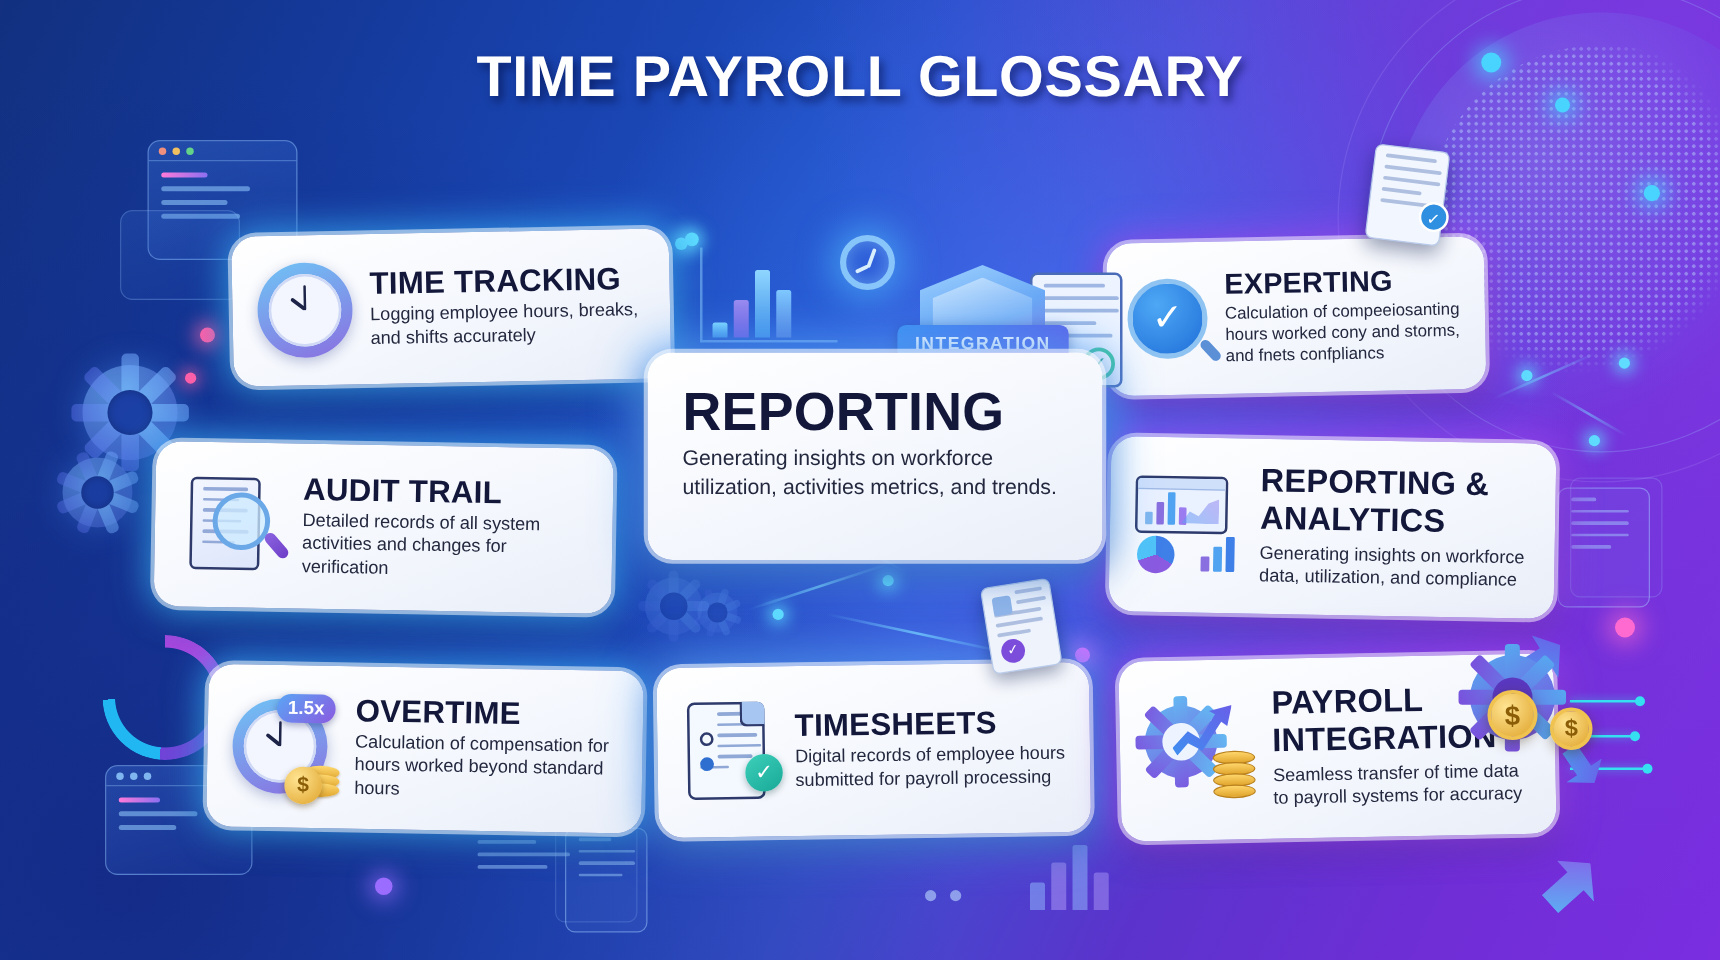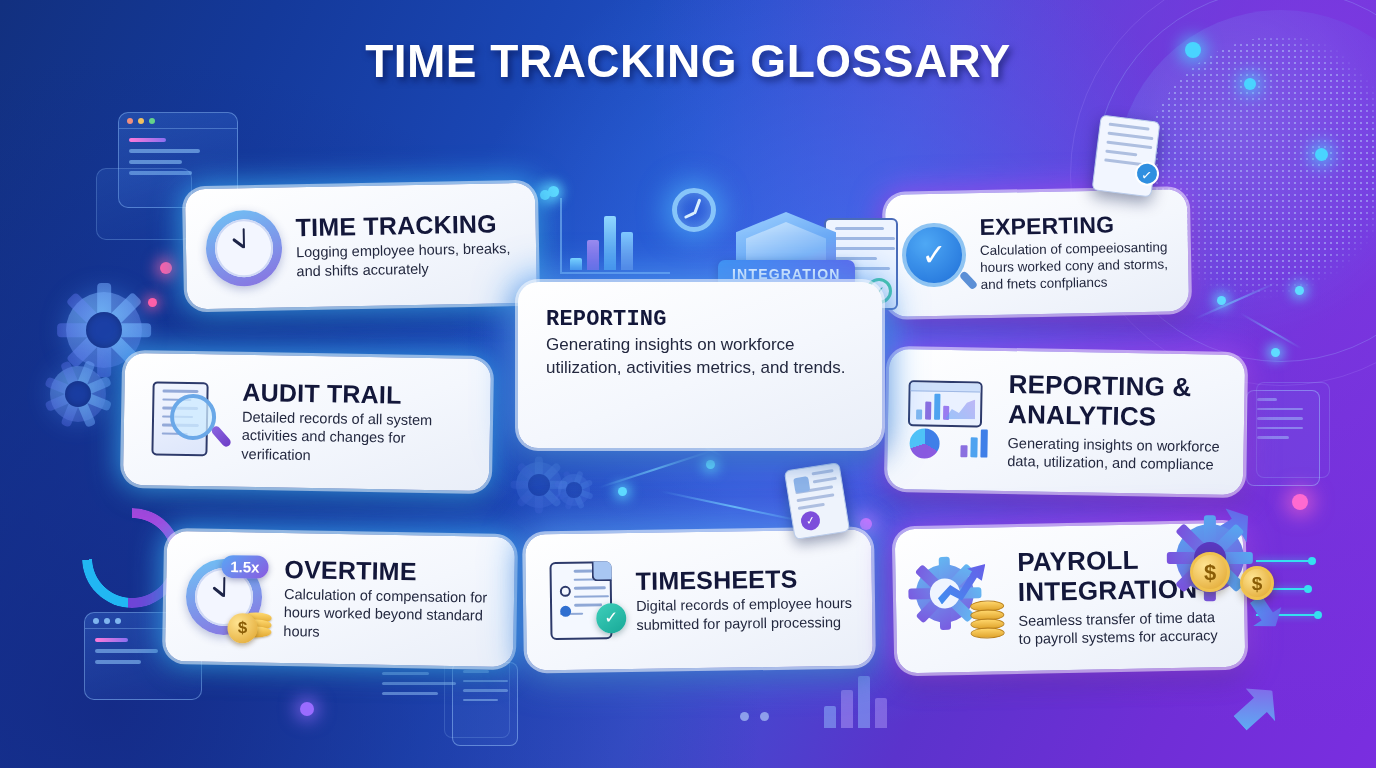--- a/index.html
+++ b/index.html
@@ -124,21 +124,21 @@
   .card.glow-mix    { box-shadow:0 0 0 3px rgba(255,255,255,.55), 0 0 34px 9px rgba(90,170,255,.7), 0 10px 26px rgba(5,15,70,.45); }
 
   .card .txt { flex:1; min-width:0; }
   .card .hd {
     font-weight:bold; color:#13173a; letter-spacing:.2px;
     font-size:25px; line-height:1.05; margin-bottom:3px;
   }
   .card .bd { color:#23283f; font-size:14.5px; line-height:1.28; }
 
   .card.center { flex-direction:column; align-items:flex-start; gap:6px; padding:26px 28px; }
-  .card.center .hd { font-size:22px;font-family:Liberation Mono, monospace; }
+  .card.center .hd { font-size:43px; }
   .card.center .bd { font-size:17px; line-height:1.34; }
 
   .skew-a { transform:rotate(-1.1deg); }
   .skew-b { transform:rotate(1.0deg); }
   .skew-c { transform:rotate(-0.8deg); }
 
   .ico { position:relative; flex:none; }
 
   
   .ico-clock { width:76px; height:76px; border-radius:50%;
@@ -426,21 +426,21 @@
   <div class="deco" style="left:760px; top:712px; width:9px; height:9px; border-radius:50%; background:rgba(190,220,255,.6);"></div>
 
   <div class="deco glowdot" style="left:160px; top:262px; width:12px; height:12px; background:#ff5fa8; box-shadow:0 0 14px 5px rgba(255,95,168,.6);"></div>
   <div class="deco glowdot" style="left:148px; top:298px; width:9px; height:9px; background:#ff5fa8; box-shadow:0 0 12px 4px rgba(255,95,168,.55);"></div>
   <div class="deco glowdot" style="left:300px; top:702px; width:14px; height:14px; background:#9a6cff; box-shadow:0 0 16px 6px rgba(154,108,255,.55);"></div>
   <div class="deco glowdot" style="left:1292px; top:494px; width:16px; height:16px; background:#ff6ad0; box-shadow:0 0 18px 7px rgba(255,106,208,.55);"></div>
   <div class="deco glowdot" style="left:860px; top:518px; width:12px; height:12px; background:#d96bff; box-shadow:0 0 16px 6px rgba(217,107,255,.55);"></div>
   <div class="deco glowdot" style="left:540px; top:190px; width:10px; height:10px; background:#5fdcff; box-shadow:0 0 14px 5px rgba(95,220,255,.7);"></div>
 
   <div class="title">
-    <div>TIME TRACKING GLOSSARY</div>
+    <div>TIME PAYROLL GLOSSARY</div>
   </div>
 
   <div class="card glow-blue skew-a" style="left:186px; top:186px; width:350px; height:120px;">
     <div class="ico ico-clock">
       <div class="face"></div>
     </div>
     <div class="txt">
       <div class="hd">TIME TRACKING</div>
       <div class="bd">Logging employee hours, breaks, and shifts accurately</div>
     </div>

